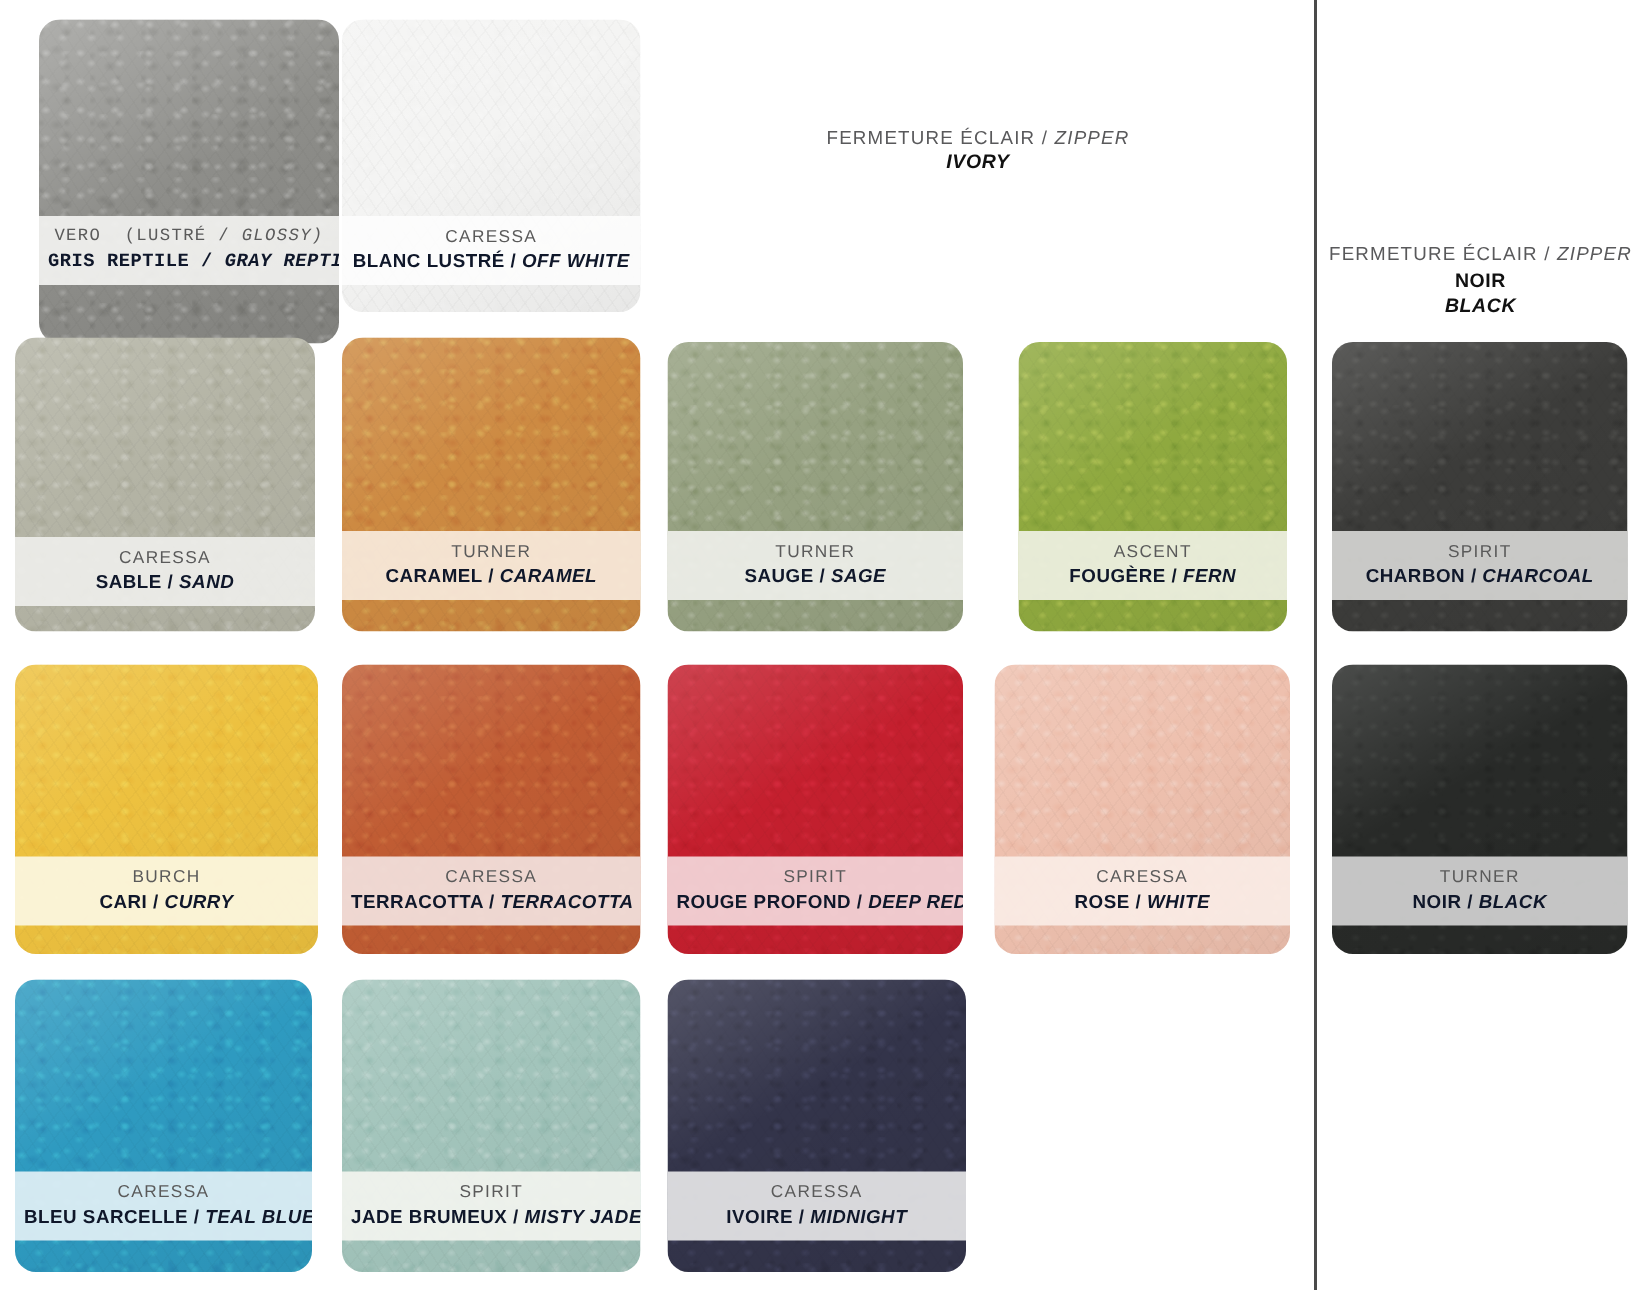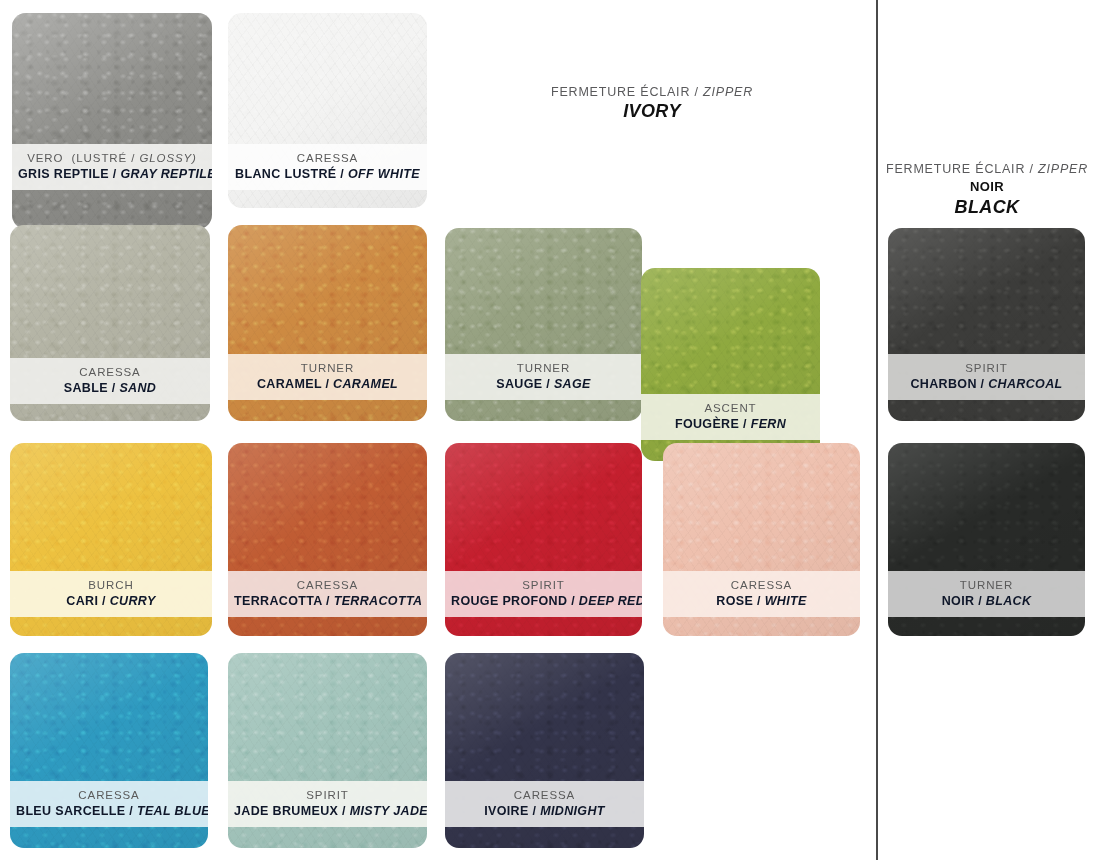--- a/index.html
+++ b/index.html
@@ -120,42 +120,42 @@
   }
   .zipper .zip-head .zip-en { font-style: italic; }
   .zipper .zip-fr {
     font-size: 13px;
     font-weight: 700;
     color: #111;
     letter-spacing: .4px;
     margin-top: 2px;
   }
   .zipper .zip-en-name {
-    font-size: 18px;
+    font-size: 13px;
     font-weight: 700;
     font-style: italic;
     color: #111;
     letter-spacing: .4px;
   }
 </style>
 </head>
 <body style="background: rgb(255, 255, 255);">
 
 <div id="board">
   <div class="divider" style="left: 876px; background: rgb(74, 74, 74);"></div>
 <div class="zipper" style="left: 502px; top: 84px; width: 300px;">
       <div class="zip-head"><span>FERMETURE ÉCLAIR</span><span> / </span><span class="zip-en">ZIPPER</span></div>
       <div class="zip-en-name">IVORY</div>
     </div>
     <div class="zipper" style="left: 837px; top: 161px; width: 300px;">
       <div class="zip-head"><span>FERMETURE ÉCLAIR</span><span> / </span><span class="zip-en">ZIPPER</span></div>
       <div class="zip-fr">NOIR</div>
       <div class="zip-en-name">BLACK</div>
     </div>
-    <div class="swatch glossy" style="left: 12px; top: 13px; width: 200px; height: 216px;">
+    <div class="swatch glossy" style="left: 26px; top: 13px; width: 200px; height: 216px; font-family: Liberation Mono, monospace;">
       <div class="swatch-fill" style="background: rgb(138, 138, 134);"></div>
       <div class="grain"></div>
       <div class="grain2"></div>
       <div class="sheen"></div>
       <div class="label-band" style="top: 131px; background: rgba(242, 242, 240, 0.93);">
         <div class="brand"><span>VERO</span>&nbsp;&nbsp;<span>(LUSTRÉ</span><span> / </span><span class="gl">GLOSSY)</span></div>
         <div class="name"><span>GRIS REPTILE</span><span> / </span><span class="en">GRAY REPTILE</span></div>
       </div>
     </div>
     <div class="swatch" style="left: 228px; top: 13px; width: 199px; height: 195px;">
@@ -191,21 +191,21 @@
     <div class="swatch" style="left: 445px; top: 228px; width: 197px; height: 193px;">
       <div class="swatch-fill" style="background: rgb(150, 161, 129);"></div>
       <div class="grain"></div>
       <div class="grain2"></div>
       <div class="sheen"></div>
       <div class="label-band" style="top: 126px; background: rgba(238, 239, 234, 0.93);">
         <div class="brand"><span>TURNER</span></div>
         <div class="name"><span>SAUGE</span><span> / </span><span class="en">SAGE</span></div>
       </div>
     </div>
-    <div class="swatch" style="left: 641px; top: 228px; width: 179px; height: 193px; margin-top: 40px;">
+    <div class="swatch" style="left: 679px; top: 228px; width: 179px; height: 193px;">
       <div class="swatch-fill" style="background: rgb(143, 169, 63);"></div>
       <div class="grain"></div>
       <div class="grain2"></div>
       <div class="sheen"></div>
       <div class="label-band" style="top: 126px; background: rgba(238, 240, 226, 0.93);">
         <div class="brand"><span>ASCENT</span></div>
         <div class="name"><span>FOUGÈRE</span><span> / </span><span class="en">FERN</span></div>
       </div>
     </div>
     <div class="swatch" style="left: 888px; top: 228px; width: 197px; height: 193px;">

